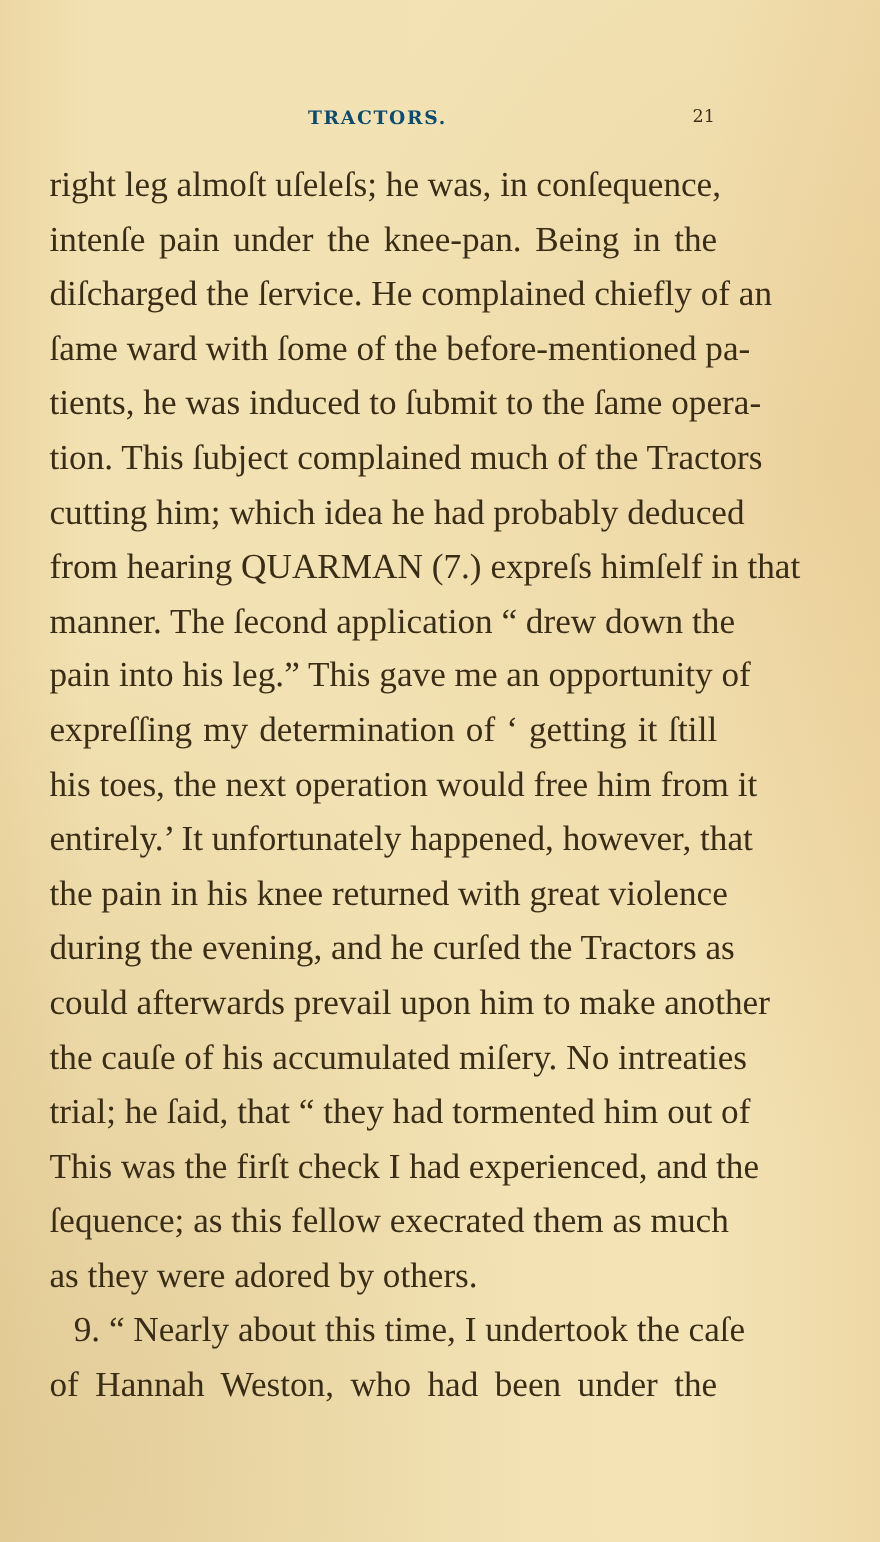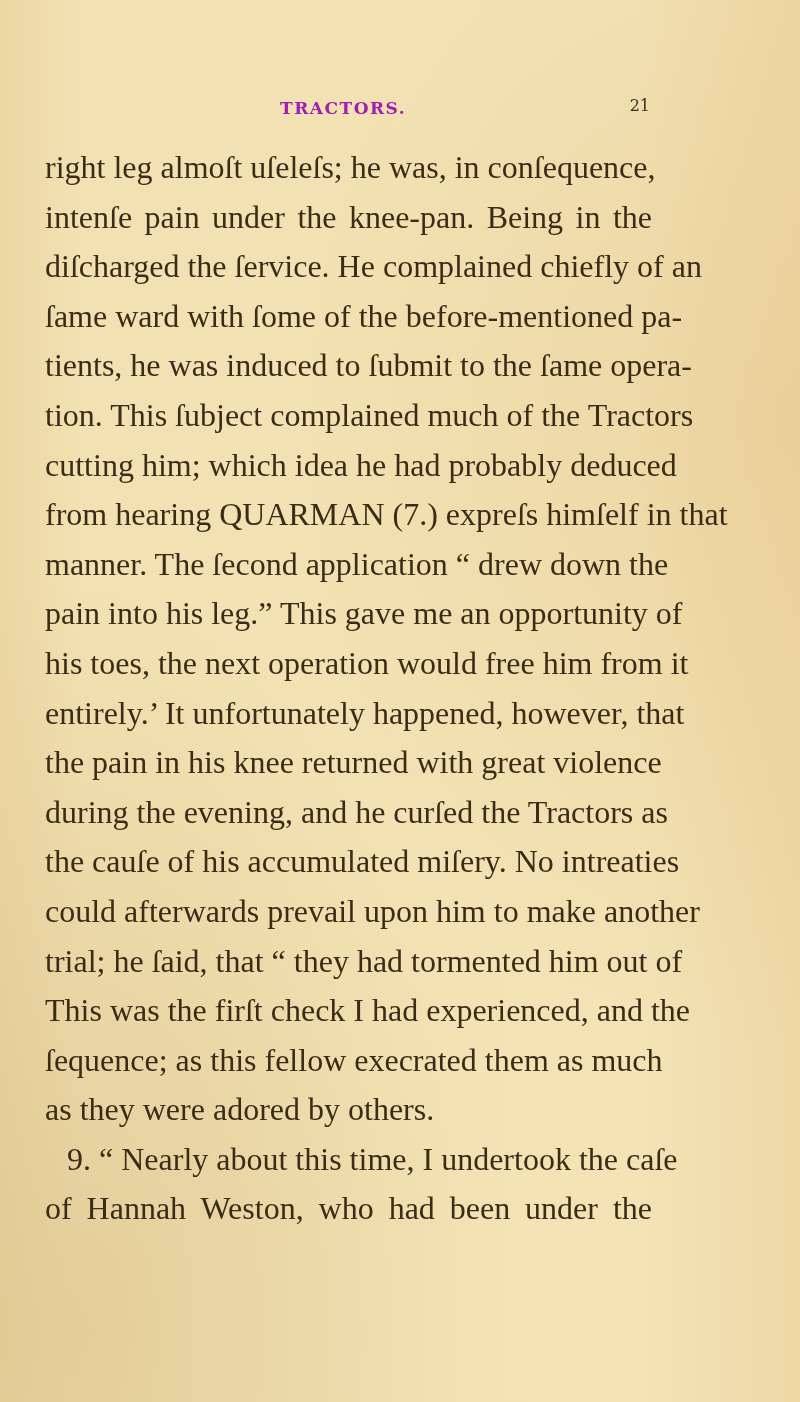--- a/index.html
+++ b/index.html
@@ -14,21 +14,21 @@
     color: #3a2d18;
     position: relative;
   }
   .page { position: absolute; left: 0; top: 0; width: 800px; height: 1402px; }
   .running-head {
     position: absolute; top: 98px; left: 280px; width: 370px; height: 30px;
   }
   .running-title {
     position: absolute; left: 0; top: 0;
     font-size: 17px; letter-spacing: 1.5px; font-weight: bold;
-    font-family: "DejaVu Serif", serif; color: #a21caf;
+    font-family: "DejaVu Serif", serif; color: #0c4a6e;
   }
   .page-number {
     position: absolute; right: 0; top: -2px;
     font-size: 16px; color: #3b2e1a; font-family: "DejaVu Serif", serif;
   }
   .body-text {
     position: absolute; left: 45px; top: 143px; width: 607px;
   }
   .line {
     height: 49.6px; line-height: 49.6px;
@@ -50,26 +50,27 @@
     <div class="line">right leg almoſt uſeleſs; he was, in conſequence,</div>
     <div class="line">intenſe pain under the knee-pan. Being in the</div>
     <div class="line">diſcharged the ſervice. He complained chiefly of an</div>
     <div class="line">ſame ward with ſome of the before-mentioned pa-</div>
     <div class="line">tients, he was induced to ſubmit to the ſame opera-</div>
     <div class="line">tion. This ſubject complained much of the Tractors</div>
     <div class="line">cutting him; which idea he had probably deduced</div>
     <div class="line">from hearing QUARMAN (7.) expreſs himſelf in that</div>
     <div class="line">manner. The ſecond application “ drew down the</div>
     <div class="line">pain into his leg.” This gave me an opportunity of</div>
+    <div class="line">expreſſing my determination of ‘ getting it ſtill</div>
     <div class="line">his toes, the next operation would free him from it</div>
     <div class="line">entirely.’ It unfortunately happened, however, that</div>
     <div class="line">the pain in his knee returned with great violence</div>
     <div class="line">during the evening, and he curſed the Tractors as</div>
+    <div class="line">could afterwards prevail upon him to make another</div>
     <div class="line">the cauſe of his accumulated miſery. No intreaties</div>
-    <div class="line">could afterwards prevail upon him to make another</div>
     <div class="line">trial; he ſaid, that “ they had tormented him out of</div>
     <div class="line">This was the firſt check I had experienced, and the</div>
     <div class="line">ſequence; as this fellow execrated them as much</div>
     <div class="line last">as they were adored by others.</div>
     <div class="line" style="padding-left:22px">9. “ Nearly about this time, I undertook the caſe</div>
     <div class="line">of Hannah Weston, who had been under the</div>
 
   </div>
 </div>
 

